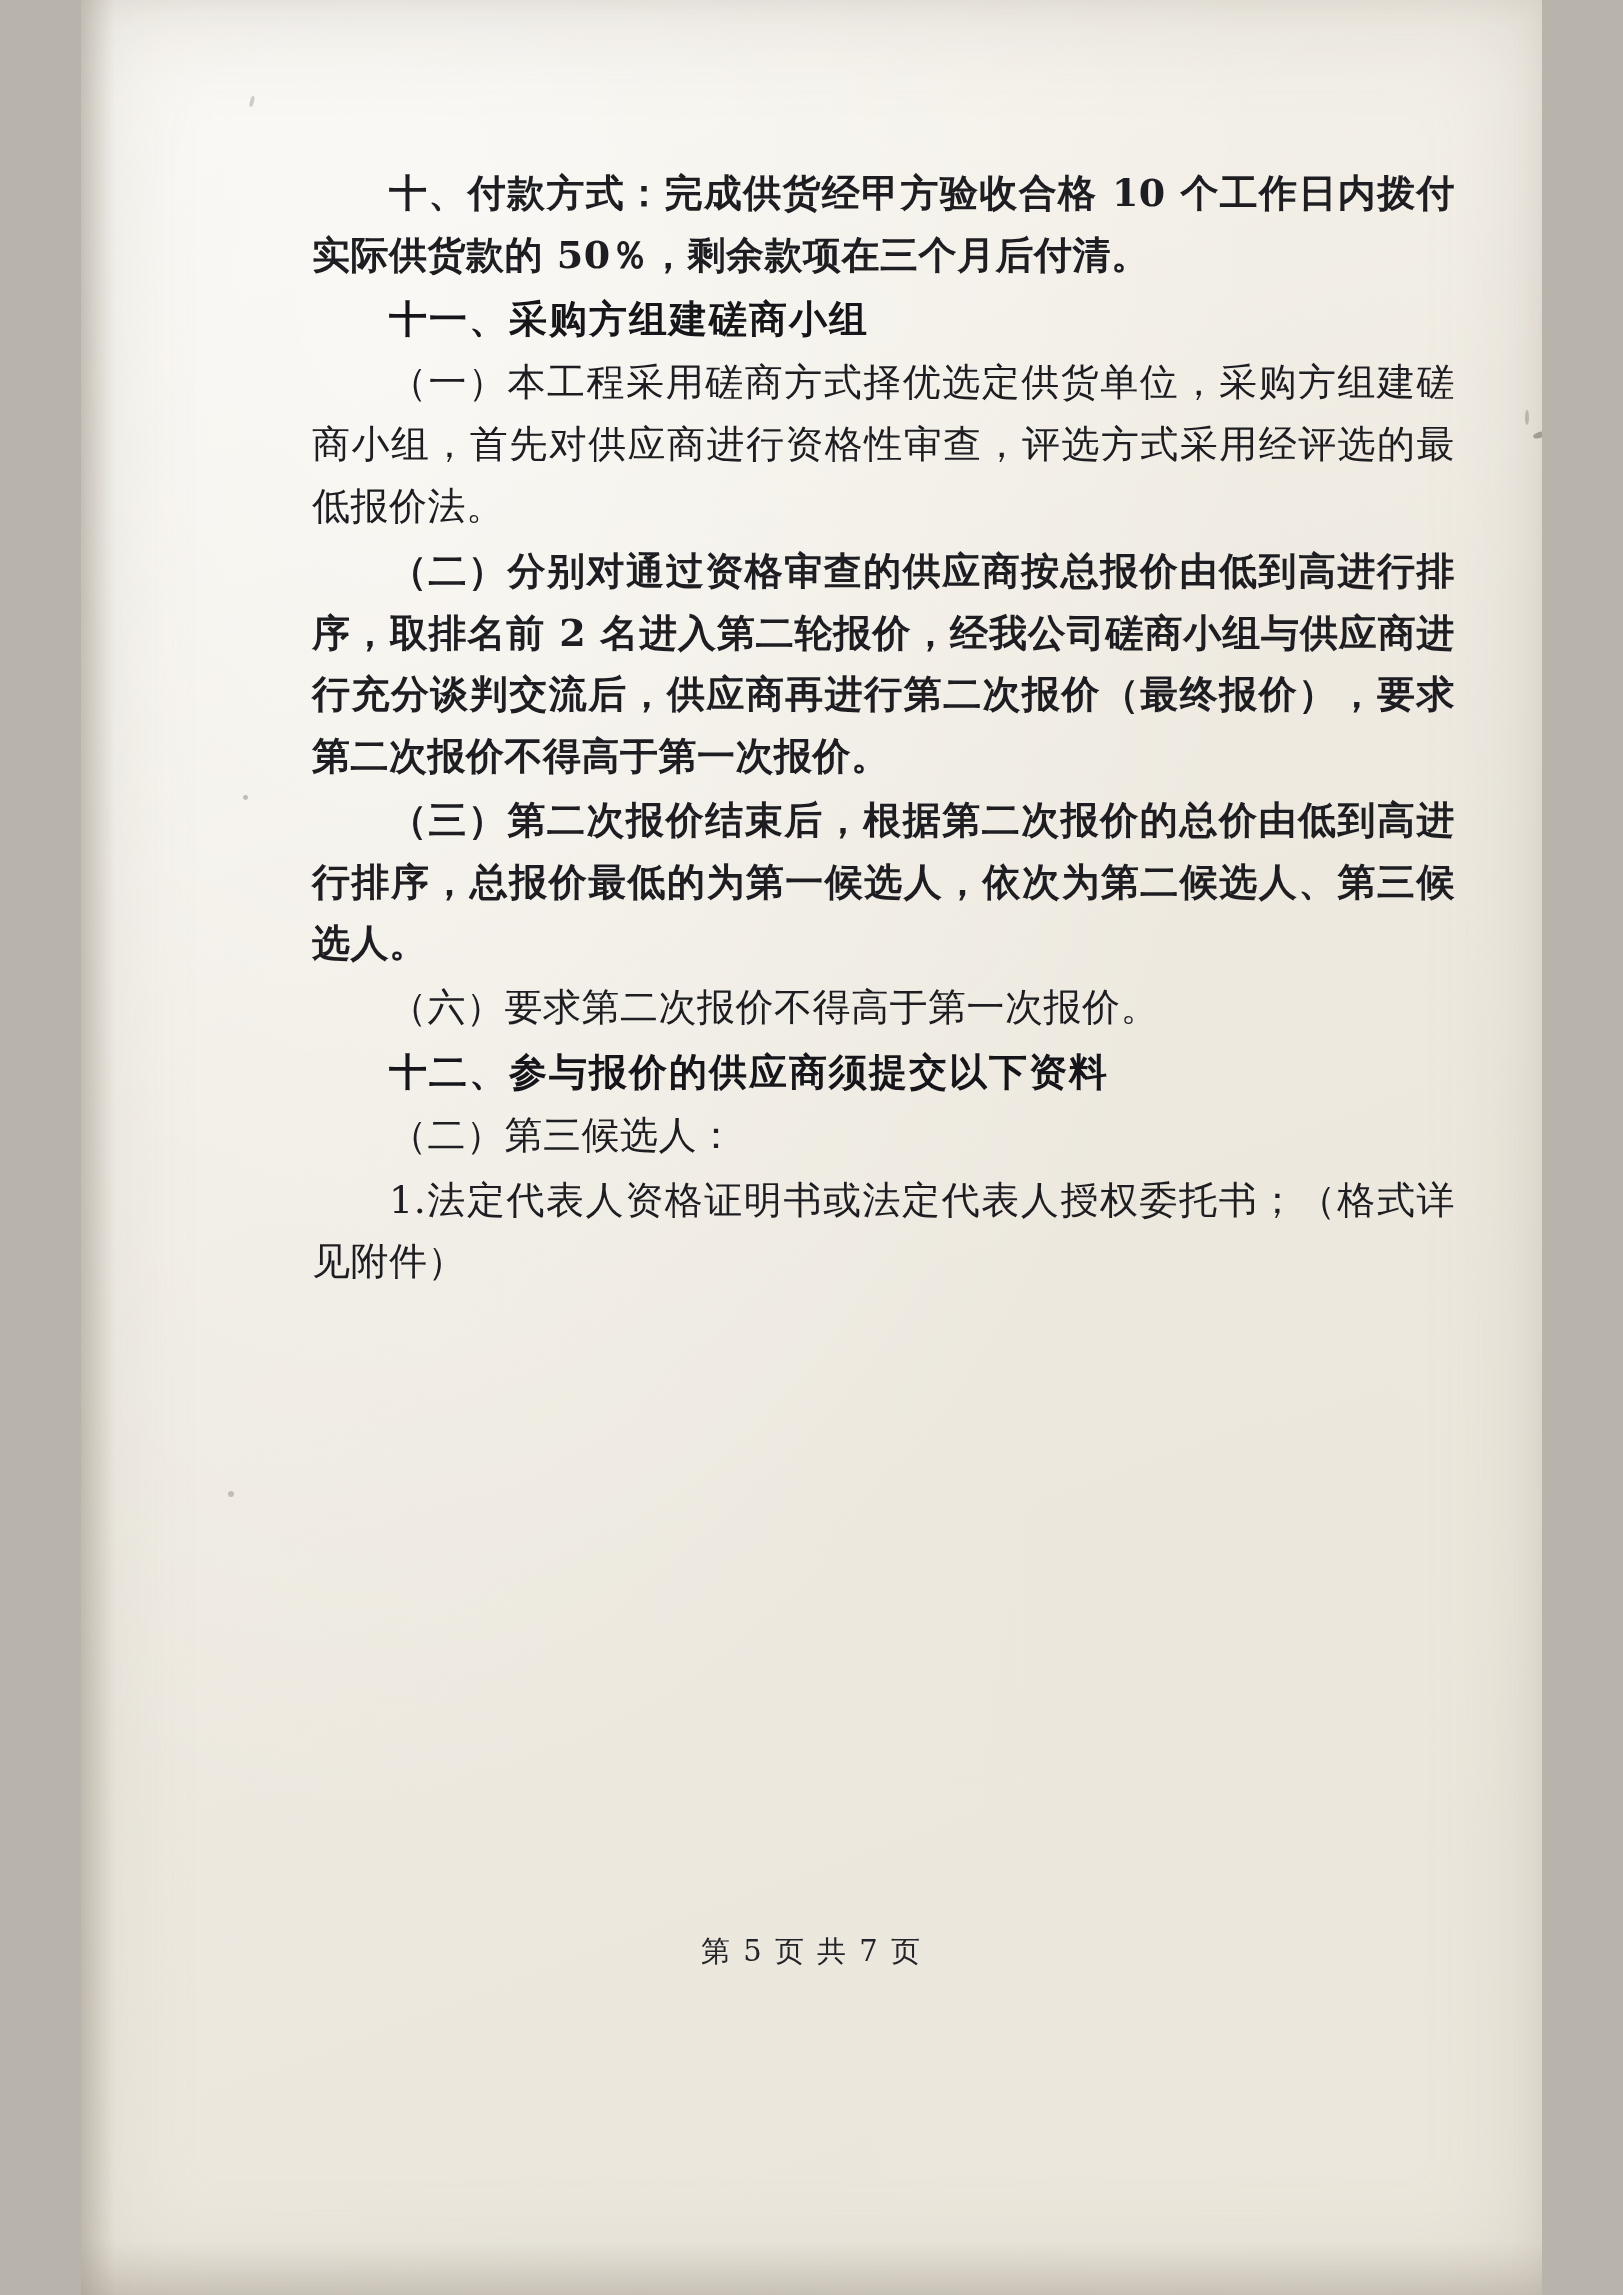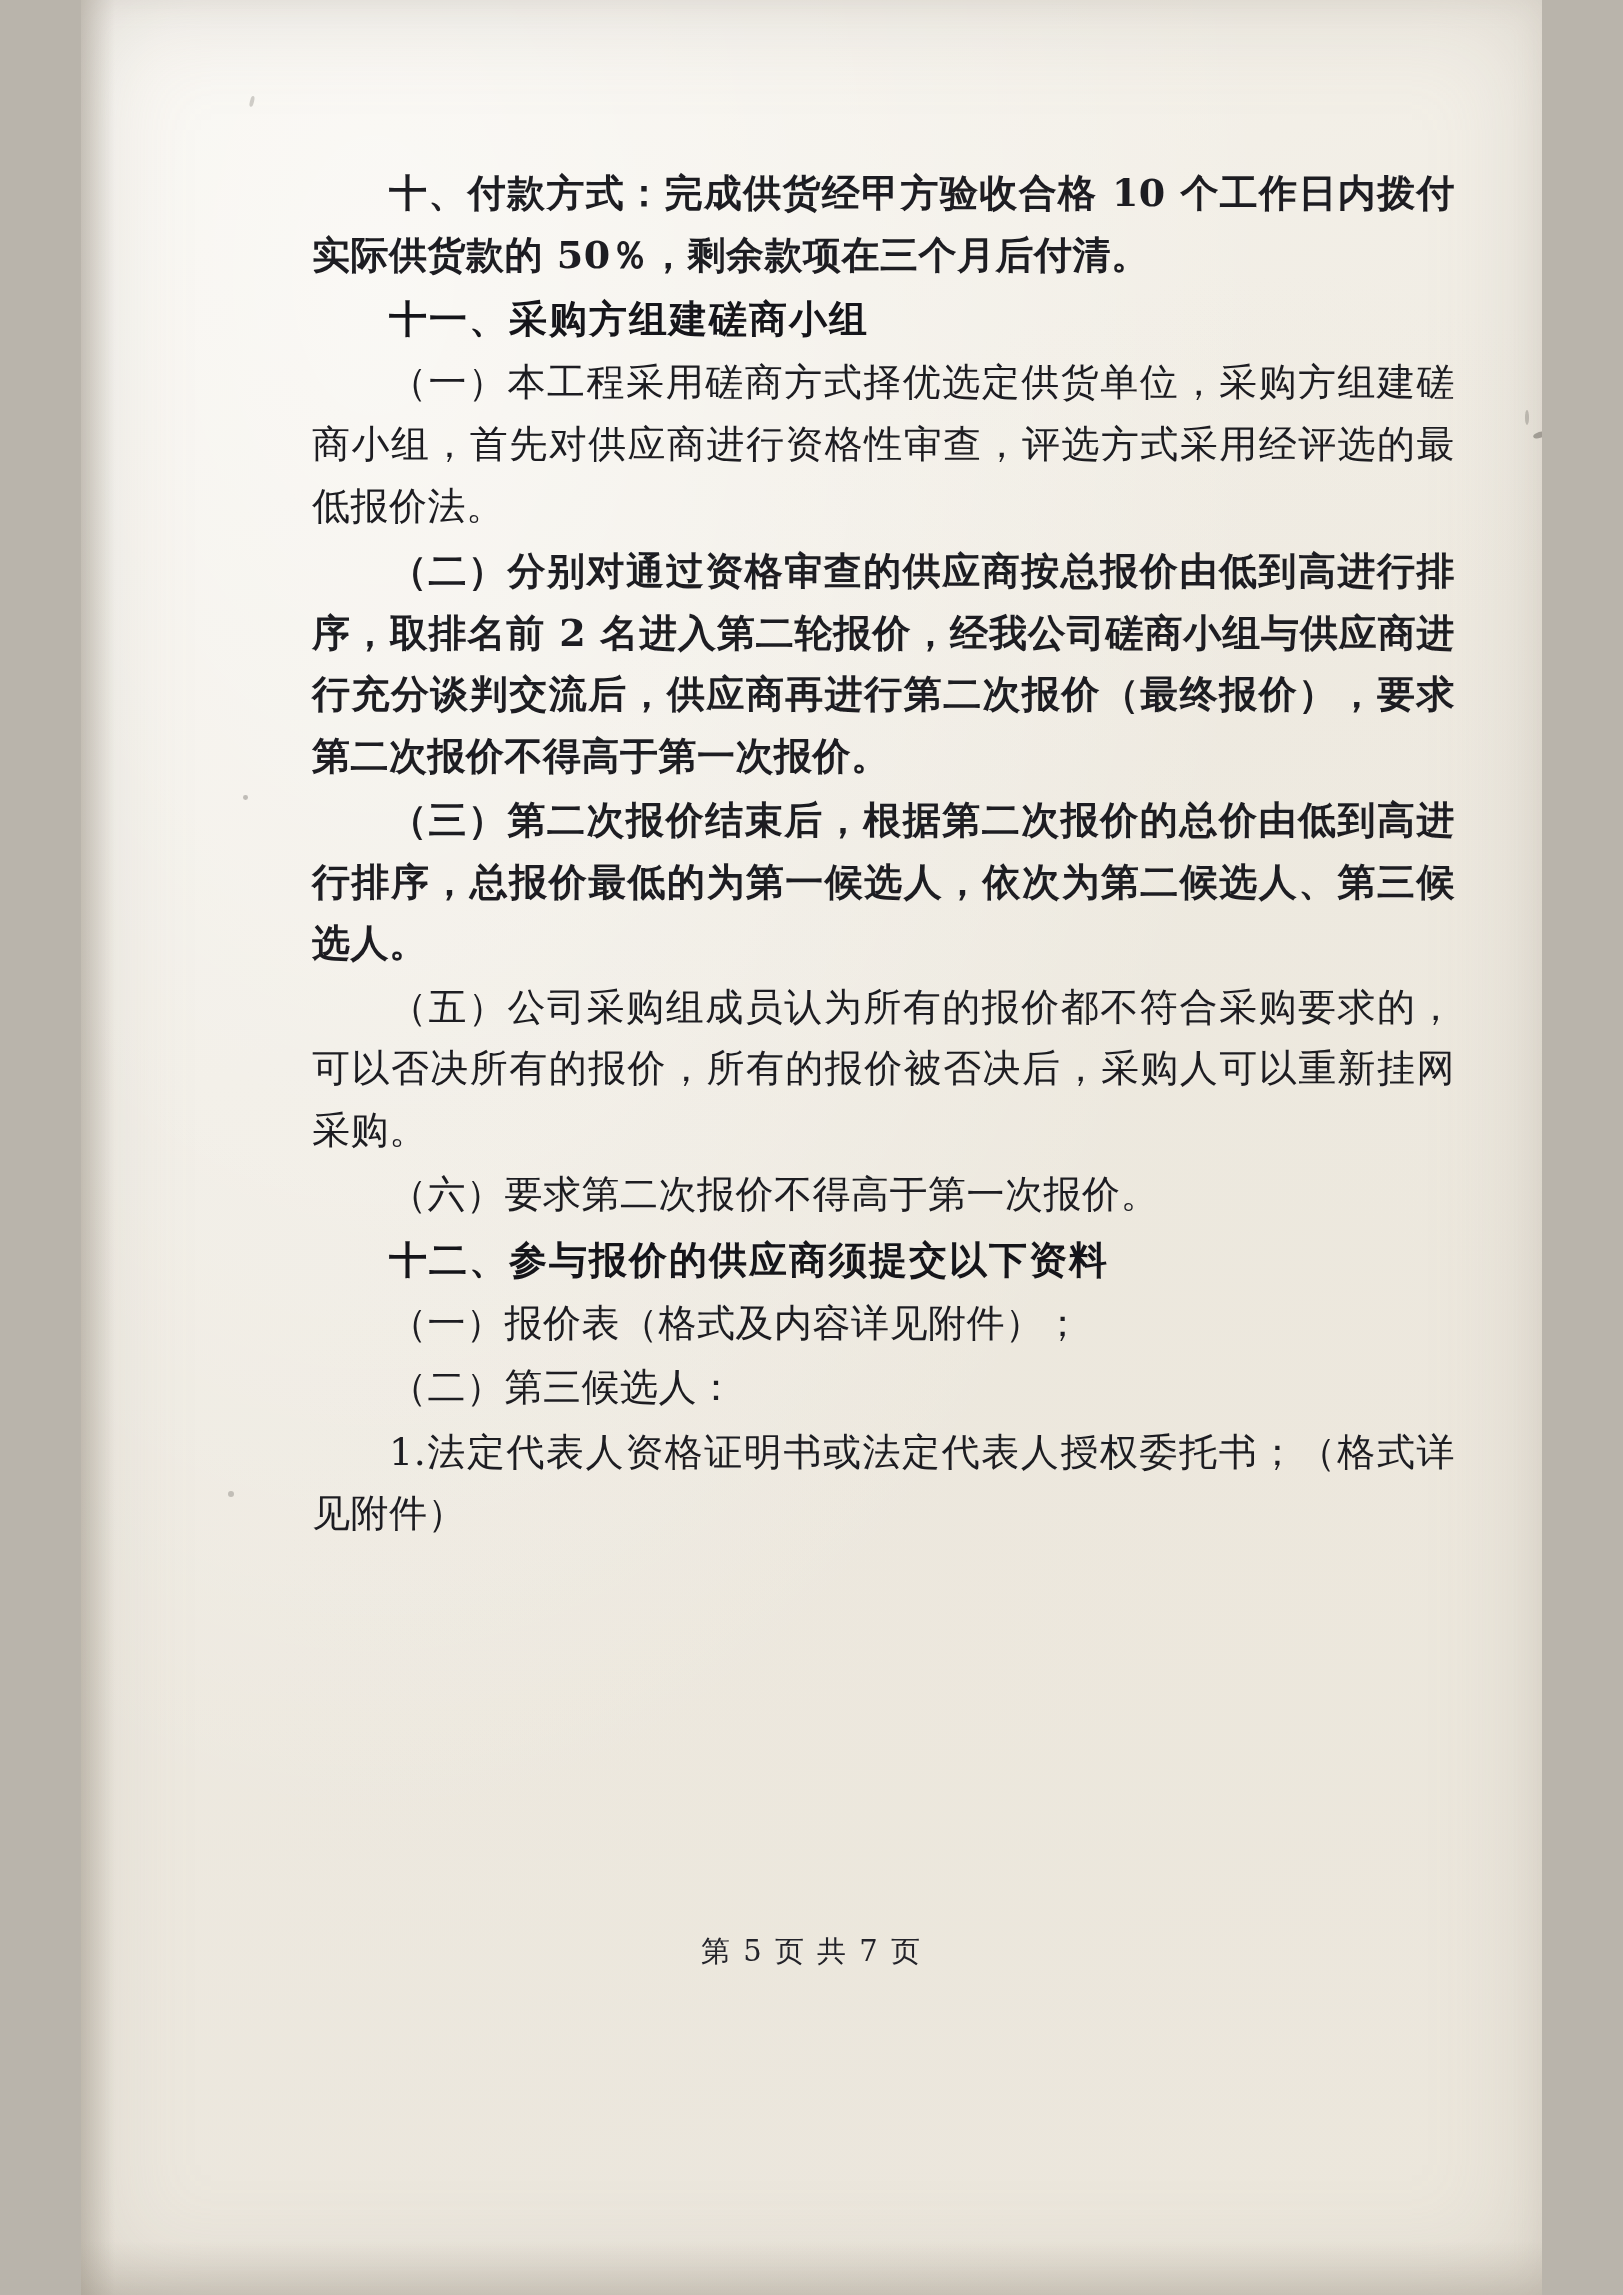--- a/index.html
+++ b/index.html
@@ -124,27 +124,25 @@
 
     <p class="para heading">十一、采购方组建磋商小组</p>
 
     <p class="para indent">（一）本工程采用磋商方式择优选定供货单位，采购方组建磋商小组，首先对供应商进行资格性审查，评选方式采用经评选的最低报价法。</p>
 
     <p class="para indent bold-run">（二）分别对通过资格审查的供应商按总报价由低到高进行排序，取排名前 2 名进入第二轮报价，经我公司磋商小组与供应商进行充分谈判交流后，供应商再进行第二次报价（最终报价），要求第二次报价不得高于第一次报价。</p>
 
     <p class="para indent bold-run">（三）第二次报价结束后，根据第二次报价的总价由低到高进行排序，总报价最低的为第一候选人，依次为第二候选人、第三候选人。</p>
 
 
-    <p class="para indent">（五）公司采购组成员认为所有的报价都不符合采购要求的，可以否决所有的报价，所有的报价被否决后，采购人可以重新挂网采购。</p>
 
     <p class="para indent">（六）要求第二次报价不得高于第一次报价。</p>
 
     <p class="para heading">十二、参与报价的供应商须提交以下资料</p>
 
-    <p class="para indent">（一）报价表（格式及内容详见附件）；</p>
 
     <p class="para indent">（二）第三候选人：</p>
 
     <p class="para indent">1.法定代表人资格证明书或法定代表人授权委托书；（格式详见附件）</p>
 
   </div>
 
   <div class="footer">第 5 页 共 7 页</div>
 
 </div>

